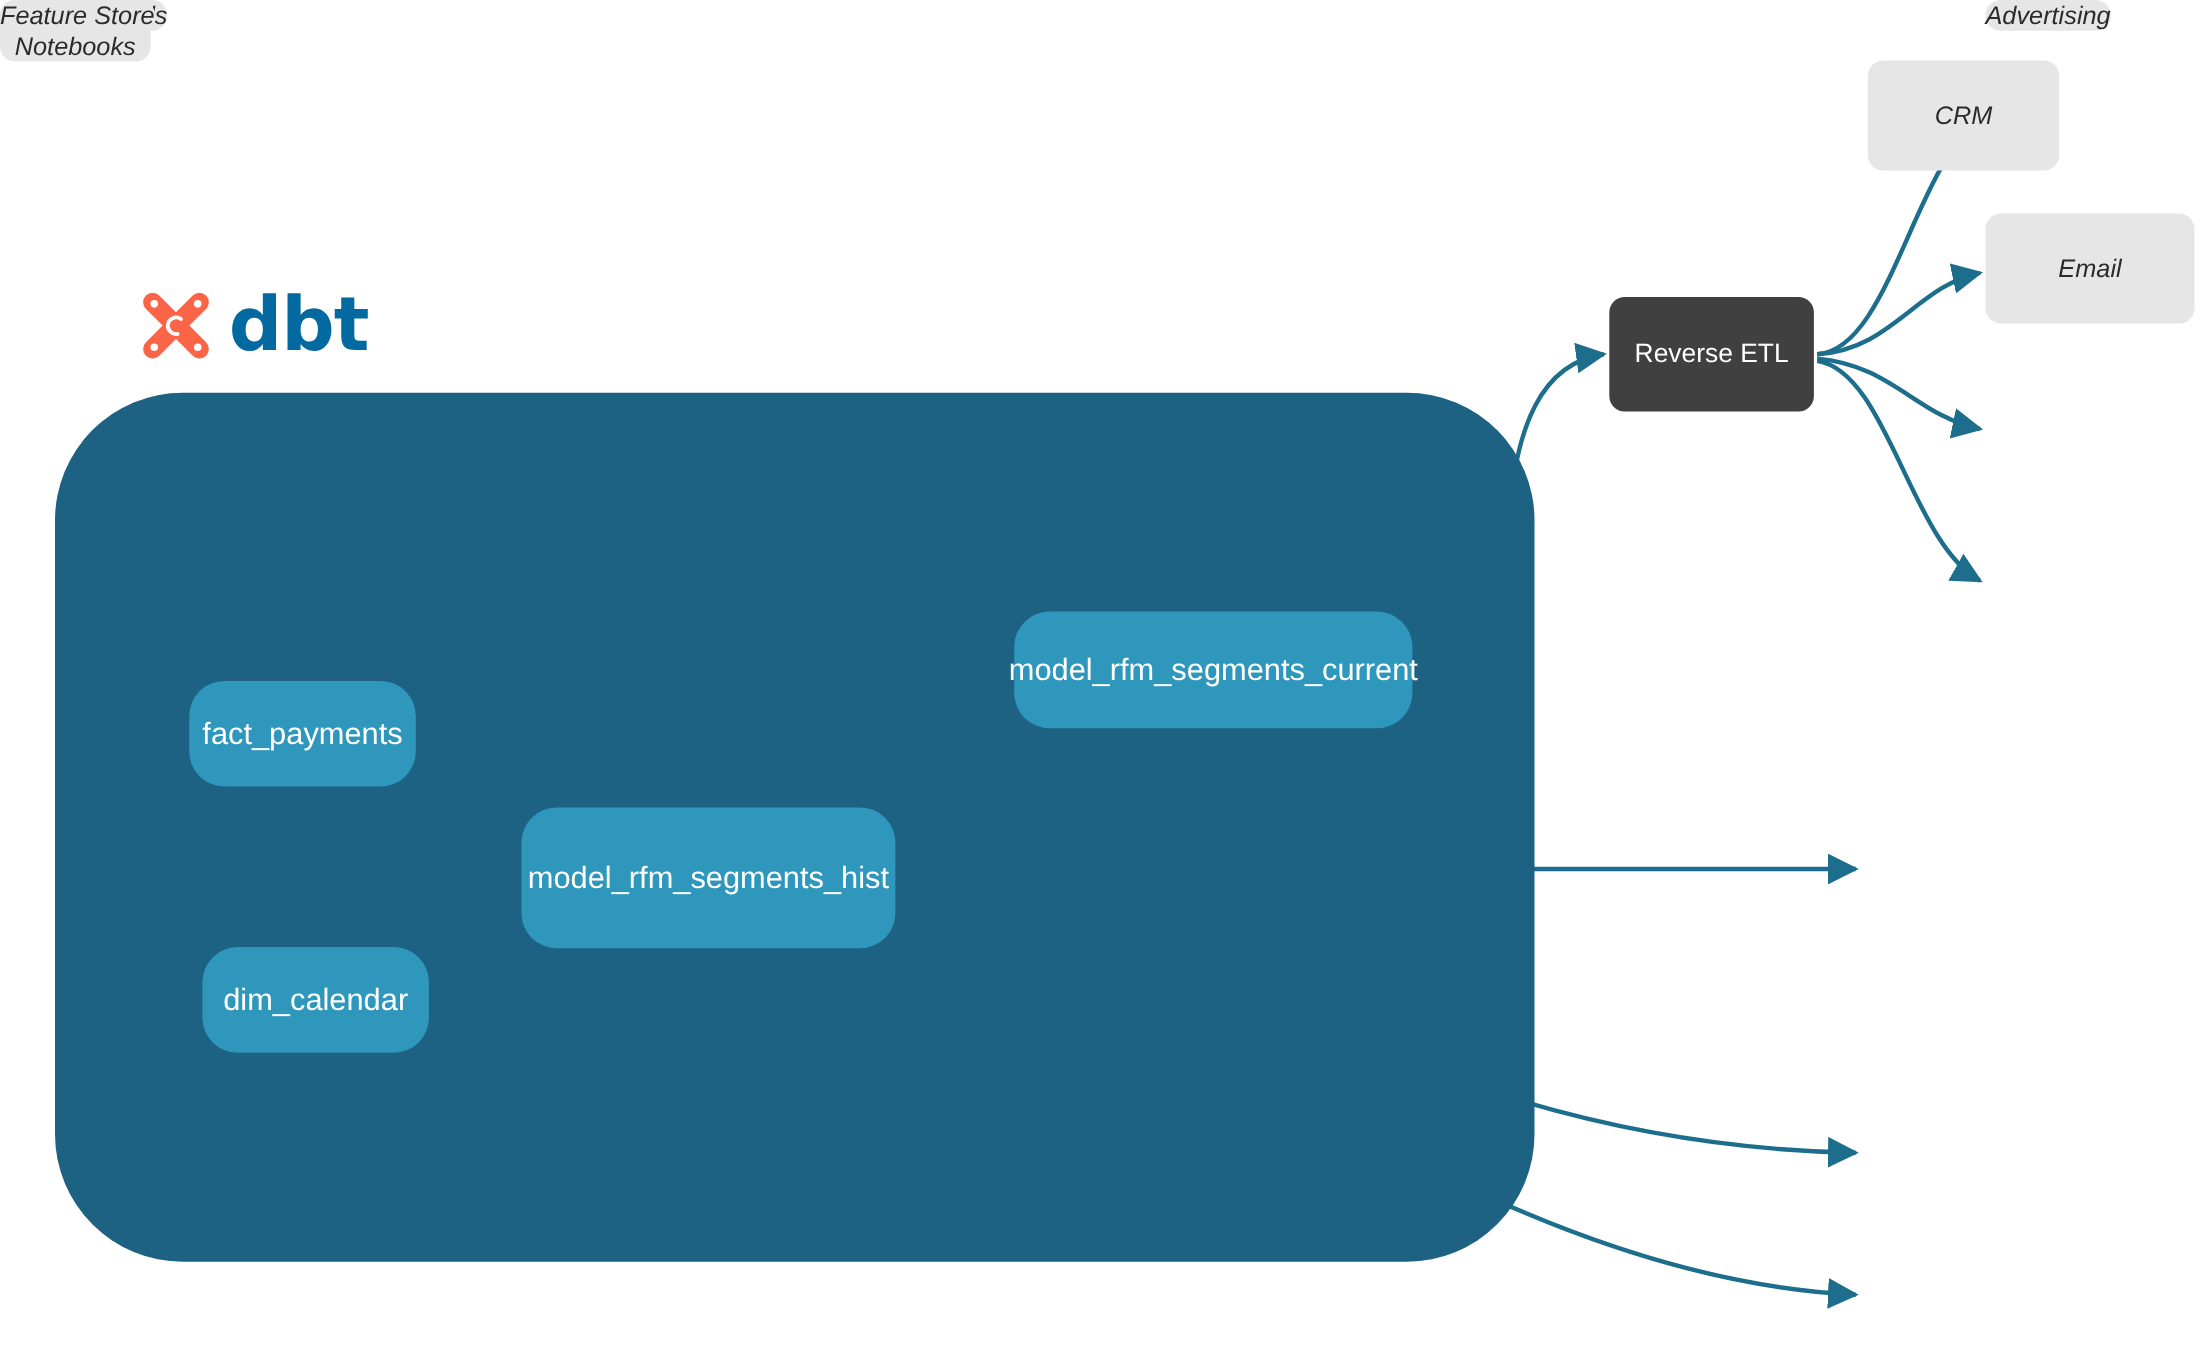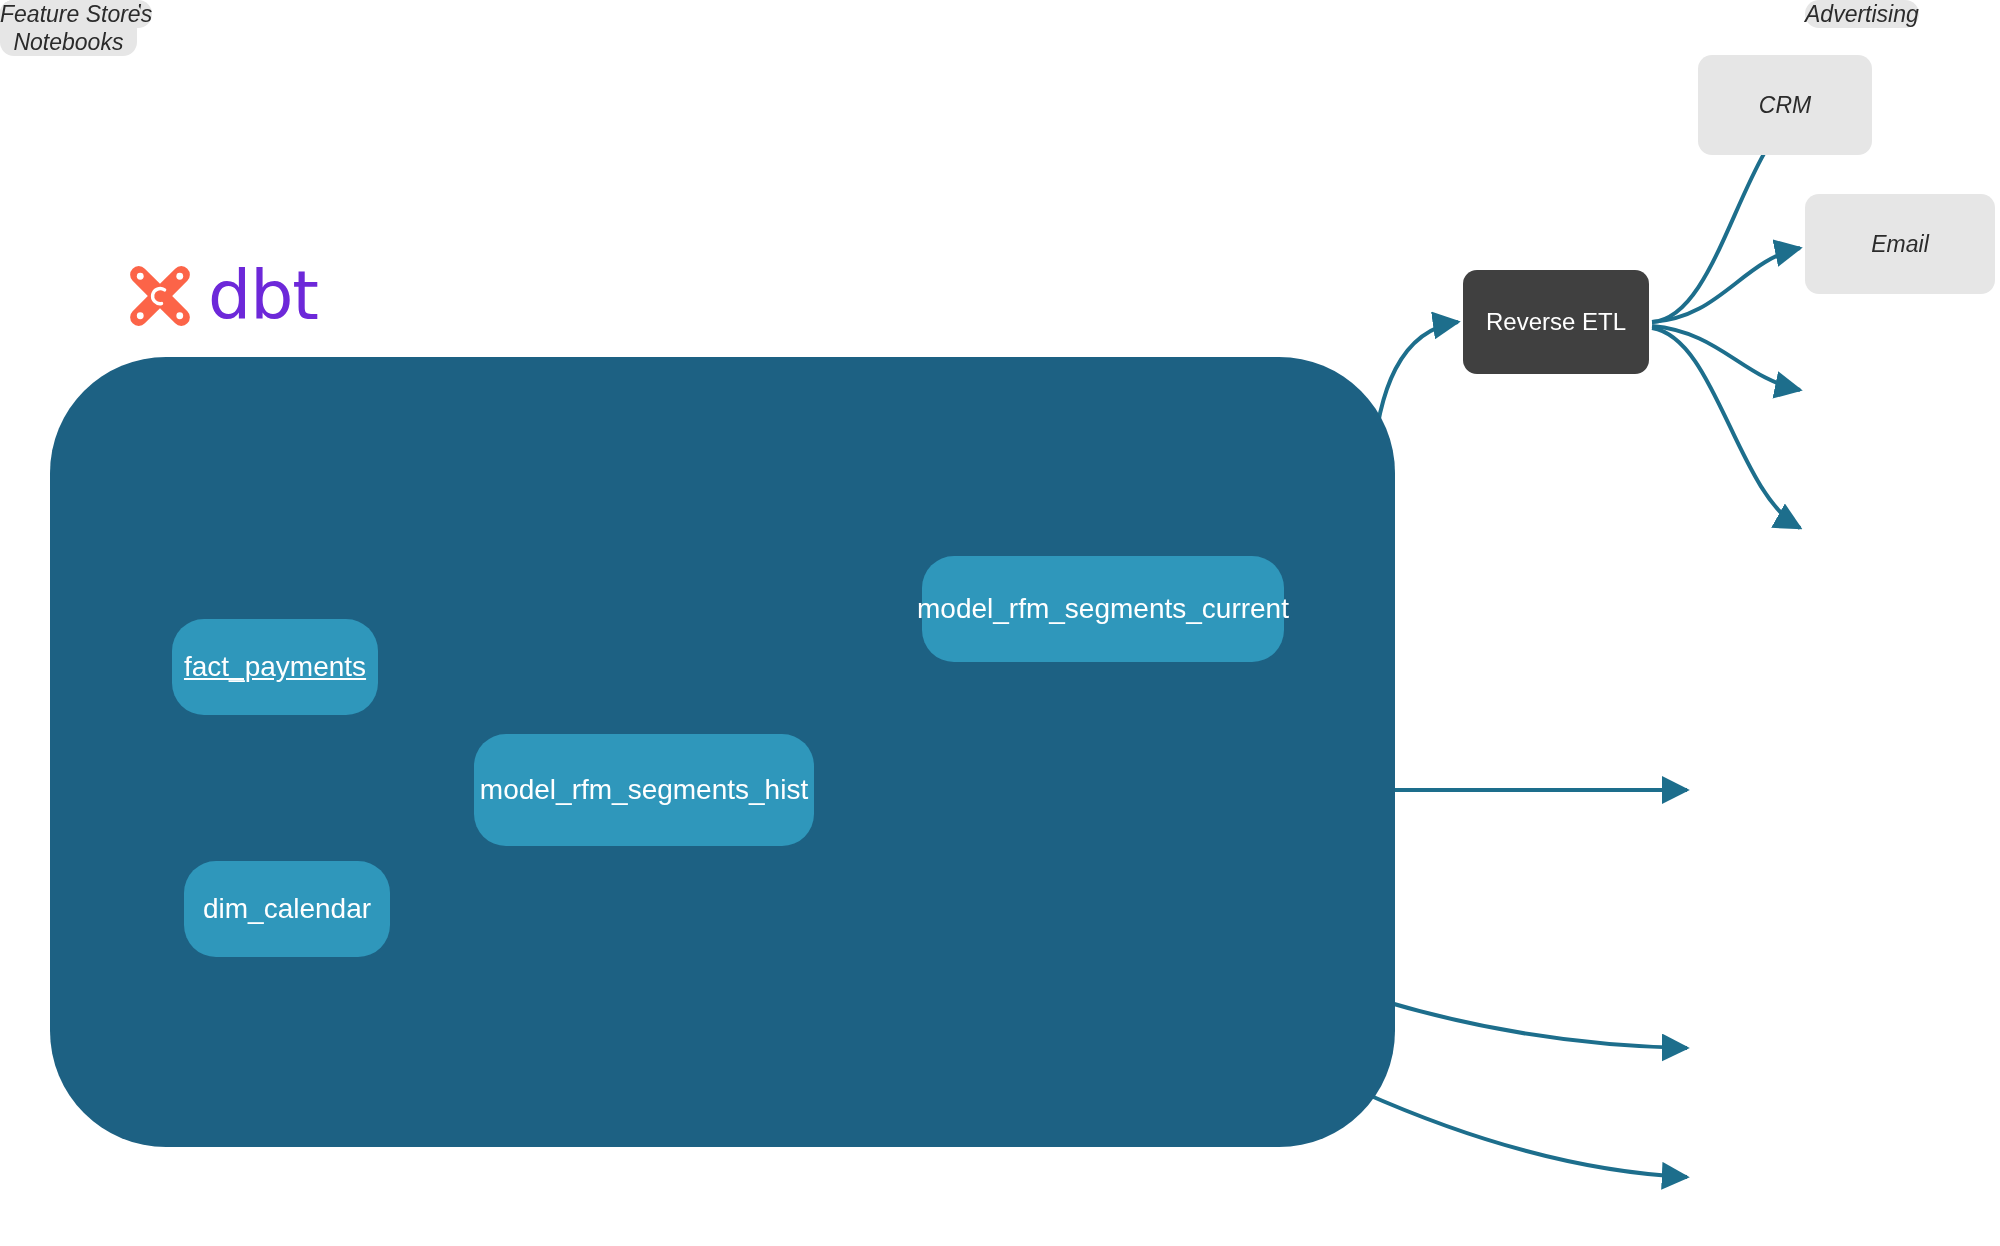--- a/index.html
+++ b/index.html
@@ -37,22 +37,22 @@
     left: 122px;
     top: 258px;
     display: flex;
     align-items: center;
     gap: 10px;
   }
   .dbt-mark { width: 76px; height: 76px; display: block; }
   .dbt-word {
     font-family: "DejaVu Sans", sans-serif;
     font-size: 68px;
-    font-weight: 400;
-    color: #6d28d9;
+    font-weight: 700;
+    color: #0369a1;
     letter-spacing: -1px;
     line-height: 1;
   }
 
   
   .warehouse {
     position: absolute;
     left: 50px;
     top: 357px;
     width: 1345px;
@@ -70,23 +70,23 @@
     text-align: center;
     box-sizing: border-box;
   }
   .node-model {
     background: #2f97bb;
     border-radius: 32px;
     color: #ffffff;
     font-size: 28px;
     padding: 0 18px;
   }
-  .node-model.fact-payments { left: 172px; top: 619px; width: 206px; height: 96px; text-decoration: underline; }
+  .node-model.fact-payments { left: 172px; top: 619px; width: 206px; height: 96px; }
   .node-model.dim-calendar  { left: 184px; top: 861px; width: 206px; height: 96px; }
-  .node-model.rfm-hist      { left: 474px; top: 734px; width: 340px; height: 112px; }
+  .node-model.rfm-hist      { left: 474px; top: 734px; width: 340px; height: 128px; }
   .node-model.rfm-current   { left: 922px; top: 556px; width: 362px; height: 106px; }
 
   
   .node-reverse-etl {
     left: 1463px;
     top: 270px;
     width: 186px;
     height: 104px;
     background: #404040;
     border-radius: 14px;

